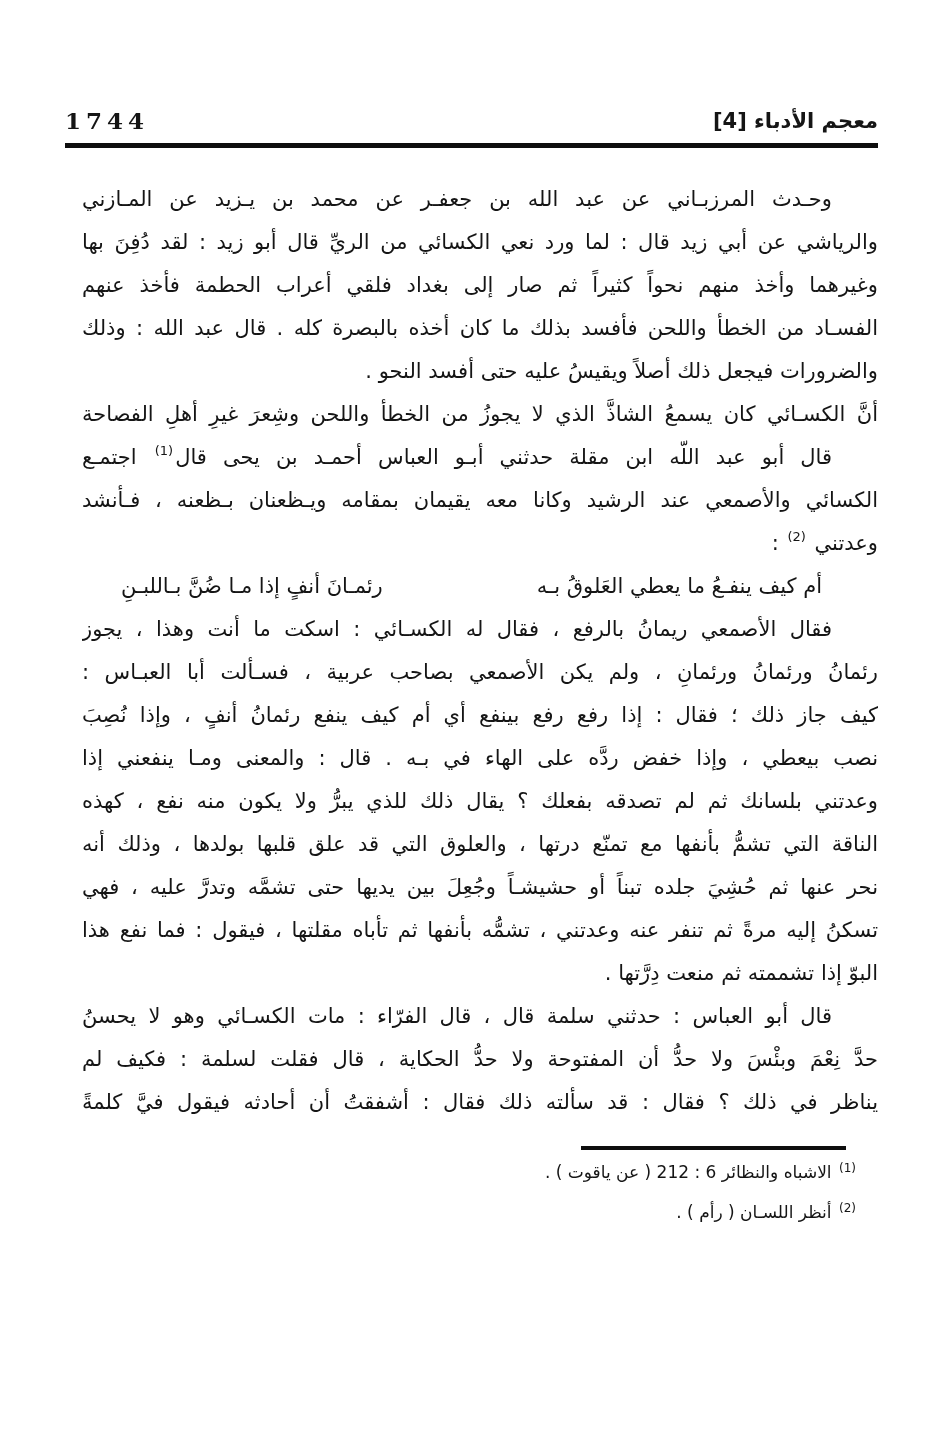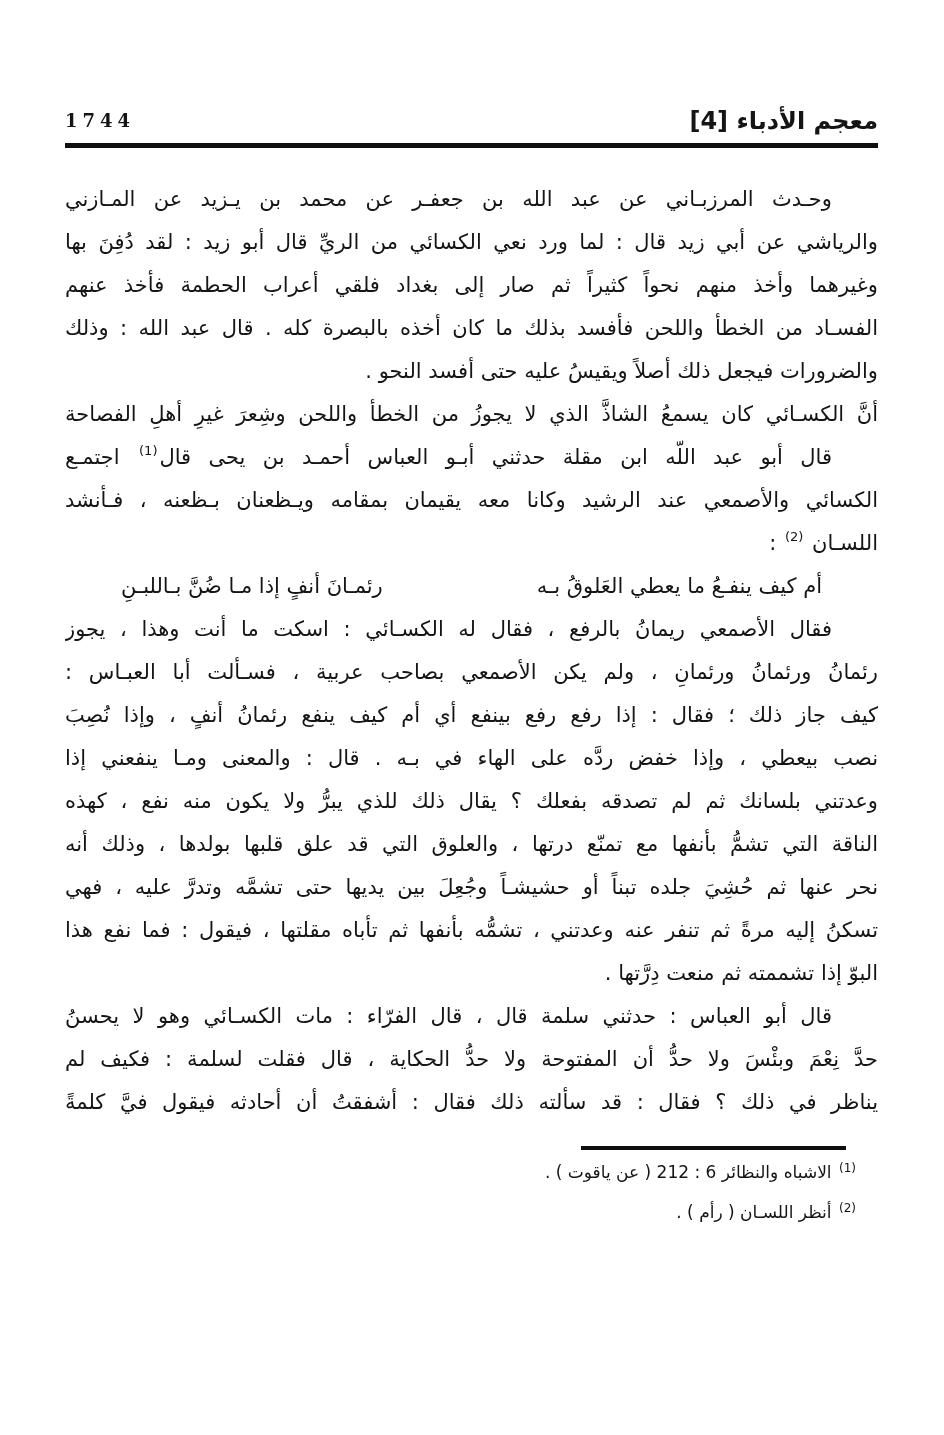--- a/index.html
+++ b/index.html
@@ -15,26 +15,26 @@
   }
   
   .header {
     display: flex;
     direction: rtl;
     justify-content: space-between;
     align-items: flex-end;
     margin: 106px 66px 0 65px;
   }
   .book-title {
-    font-size: 24px;
+    font-size: 21px;
     font-weight: bold;
     line-height: 30px;
   }
   .page-num {
-    font-size: 18px;
+    font-size: 23px;
     font-weight: bold;
     letter-spacing: 5px;
     line-height: 30px;
     direction: ltr;
     font-family: "DejaVu Serif", serif;
   }
   .header-rule {
     height: 5px;
     background: #0e0e0e;
     margin: 7px 66px 0 65px;
@@ -48,20 +48,21 @@
   .line {
     height: 43px;
     line-height: 43px;
     text-align: right;
     overflow: hidden;
     white-space: normal;
   }
   .jf {           
     text-align: justify;
     text-align-last: justify;
+    margin-left: 17px;
   }
   .ind { padding-right: 46px; }   
   sup.fnref {
     font-size: 13px;
     line-height: 0;
     vertical-align: 9px;
     padding: 0 2px;
   }
   
   .verse {
@@ -112,21 +113,21 @@
     <div class="line jf">أنَّ الكسـائي كان يسمعُ الشاذَّ الذي لا يجوزُ من الخطأ واللحن وشِعرَ غيرِ أهلِ الفصاحة</div>
 
     <div class="line jf ind">
       <span>قال أبو عبد اللّه ابن مقلة حدثني أبـو العباس أحمـد بن يحى قال</span><sup class="fnref">(1)</sup>
       <span>اجتمـع</span>
     </div>
 
     <div class="line jf">الكسائي والأصمعي عند الرشيد وكانا معه يقيمان بمقامه ويـظعنان بـظعنه ، فـأنشد</div>
 
     <div class="line">
-      <span>اللسـان</span>
+      <span>وعدتني</span>
       <sup class="fnref">(2)</sup>
       <span>:</span>
     </div>
 
     <div class="line verse">
       <span>أم كيف ينفـعُ ما يعطي العَلوقُ بـه</span>
       <span>رئمـانَ أنفٍ إذا مـا ضُنَّ بـاللبـنِ</span>
     </div>
 
     <div class="line jf ind">فقال الأصمعي ريمانُ بالرفع ، فقال له الكسـائي : اسكت ما أنت وهذا ، يجوز</div>

